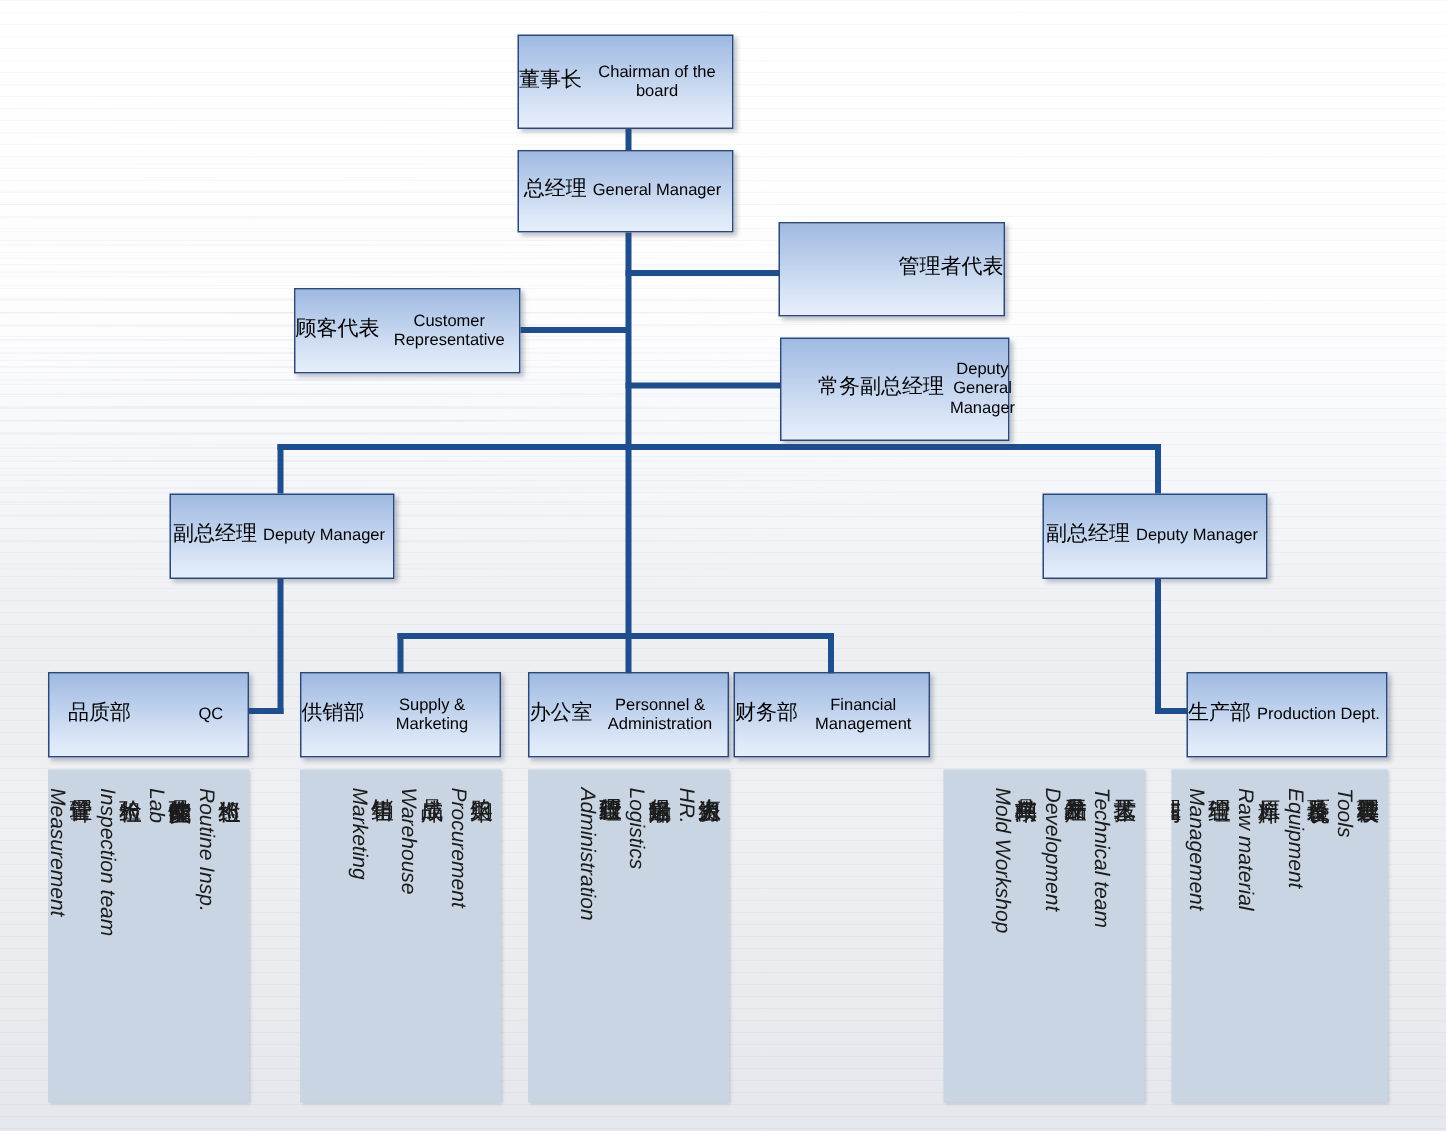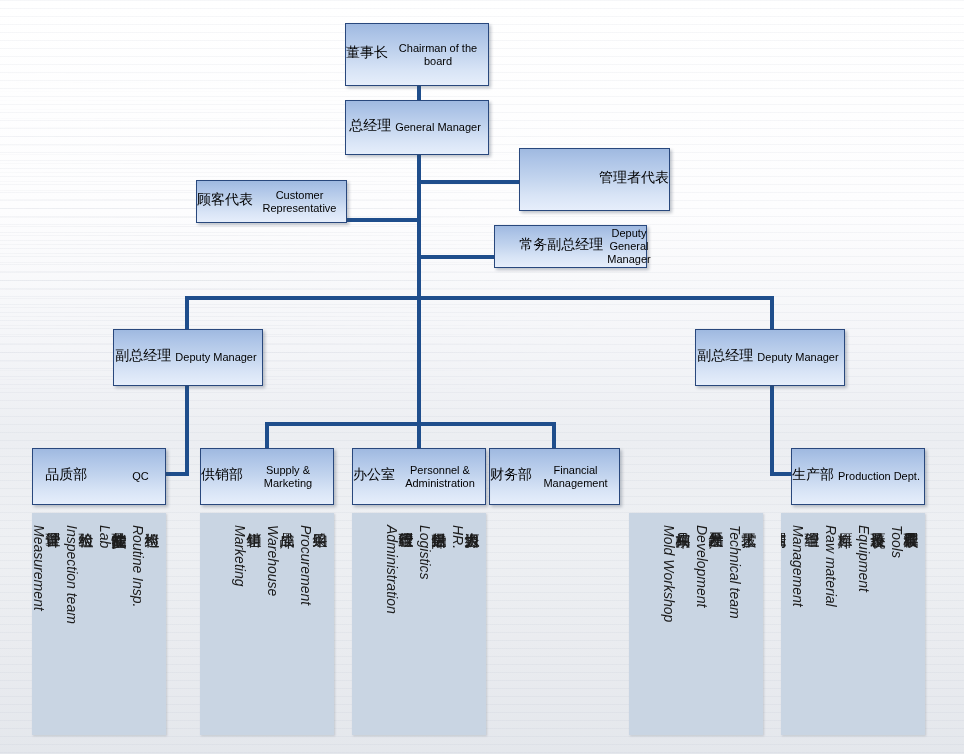--- a/index.html
+++ b/index.html
@@ -173,26 +173,26 @@
 
   <div class="node" style="left:345px; top:100px; width:144px; height:55px;">
     <div class="cn">总经理</div>
     <div class="en">General Manager</div>
   </div>
 
   <div class="node" style="left:519px; top:148px; width:151px; height:63px;justify-content:flex-end;">
     <div class="cn">管理者代表</div>
   </div>
 
-  <div class="node" style="left:196px; top:180px; width:151px; height:43px;">
+  <div class="node" style="left:196px; top:192px; width:151px; height:57px;">
     <div class="cn">顾客代表</div>
     <div class="en">Customer Representative</div>
   </div>
 
-  <div class="node" style="left:494px; top:225px; width:153px; height:43px;padding-left:33px;">
+  <div class="node" style="left:520px; top:225px; width:153px; height:69px;padding-left:33px;">
     <div class="cn">常务副总经理</div>
     <div class="en">Deputy General Manager</div>
   </div>
 
   <div class="node" style="left:113px; top:329px; width:150px; height:57px;">
     <div class="cn">副总经理</div>
     <div class="en">Deputy Manager</div>
   </div>
 
   <div class="node" style="left:695px; top:329px; width:150px; height:57px;">

